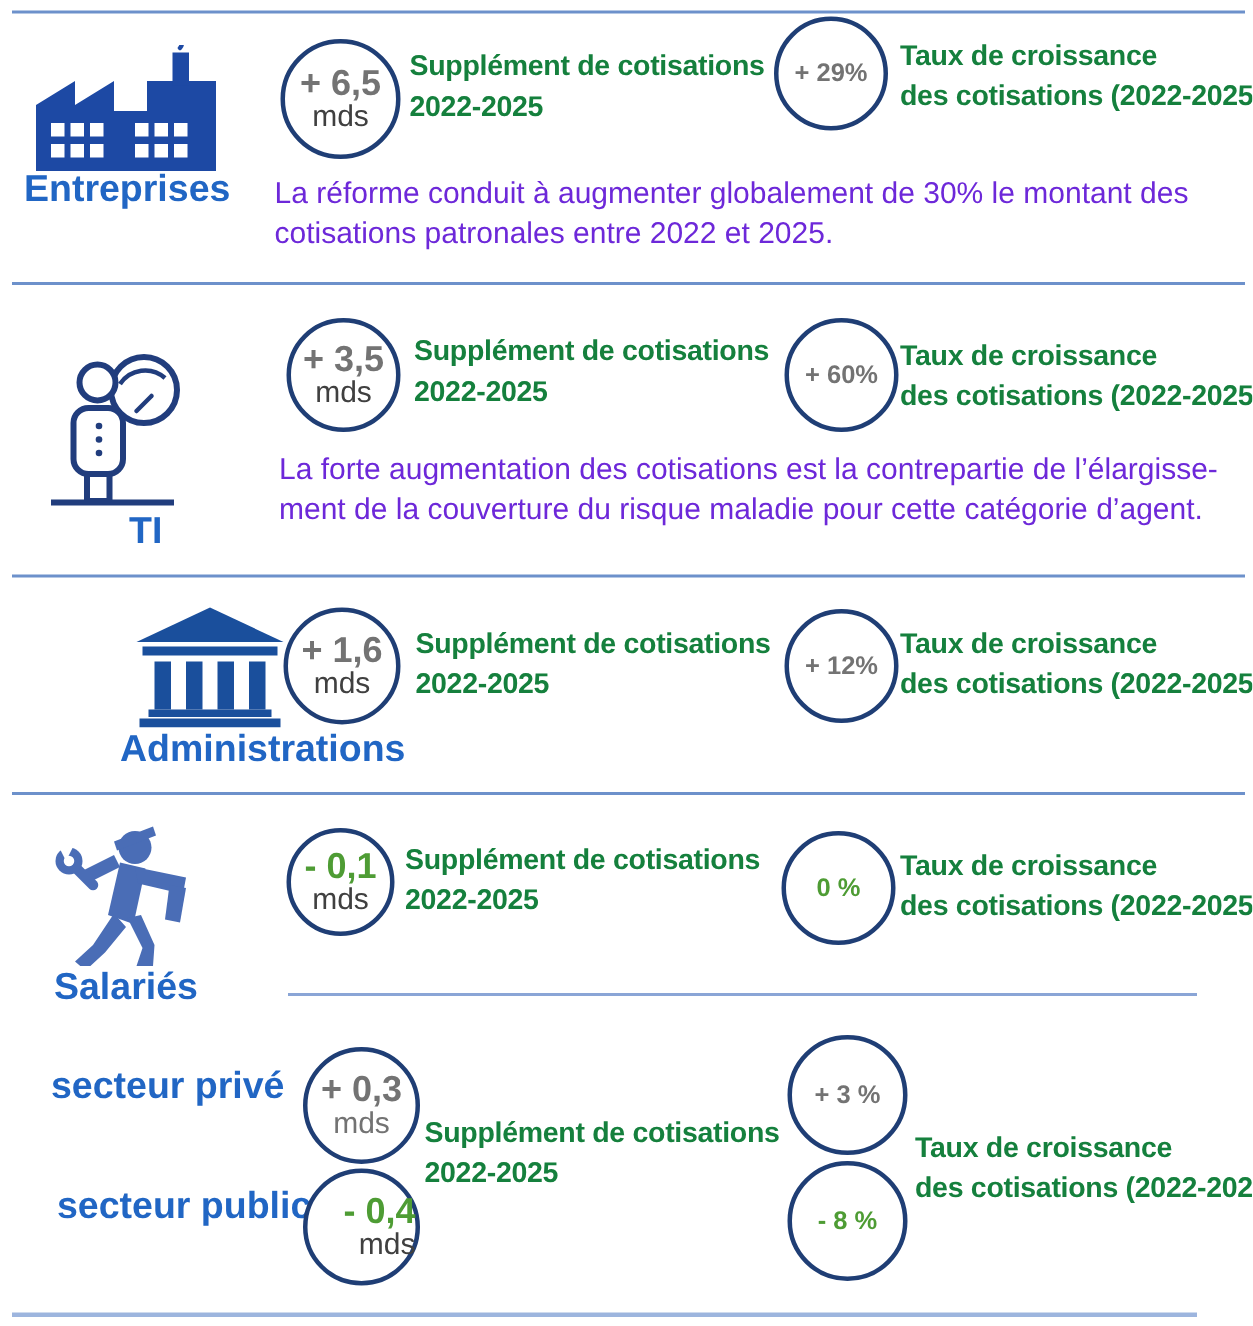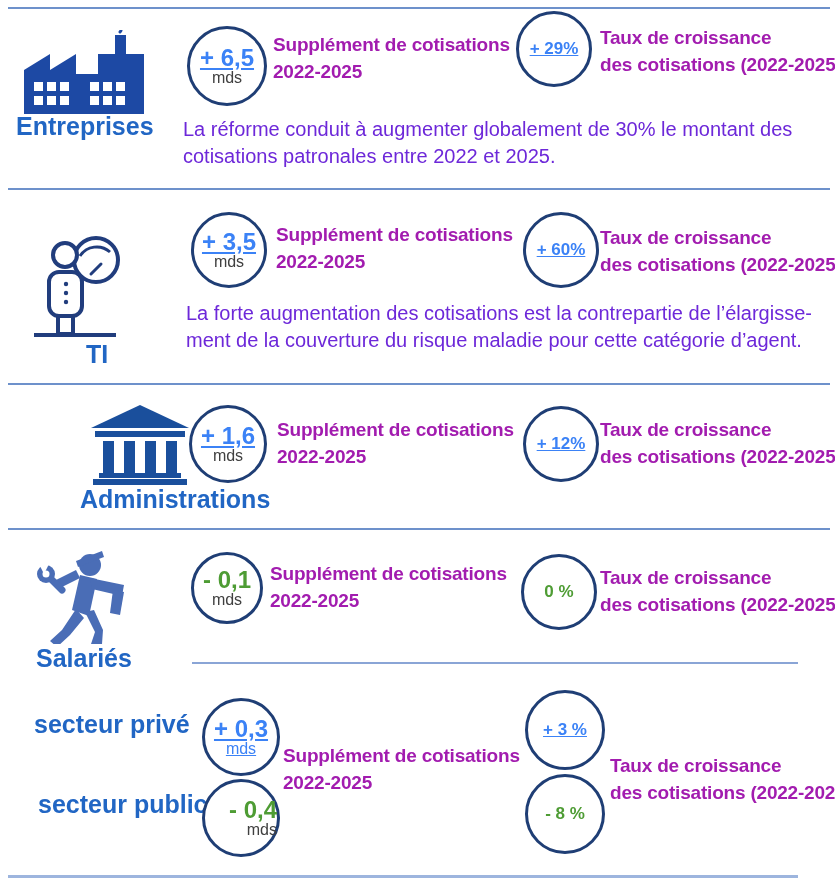--- a/index.html
+++ b/index.html
@@ -7,24 +7,24 @@
         font-family:"Liberation Sans",sans-serif;overflow:hidden;}
   .divider{position:absolute;background:#6d91cb;height:2px;left:8px;width:822px;}
   .divider.partial{left:192px;width:606px;background:#8aa5d6;}
   .divider.bottom{left:8px;width:790px;height:3px;background:#9db5de;}
   .cat-label{position:absolute;color:#2166c4;font-weight:bold;font-size:25px;white-space:nowrap;}
   .stat-circle{position:absolute;border:3px solid #1f3e75;border-radius:50%;background:#fff;
                display:flex;flex-direction:column;align-items:center;justify-content:center;
                box-sizing:border-box;line-height:1.05;}
   .val{font-weight:bold;font-size:24px;white-space:nowrap;}
   .val.pct{font-size:17px;}
-  .unit{font-size:16px;color:#404040;white-space:nowrap;}
-  .pos{color:#3b82f6;text-decoration:underline;}
+  .unit{font-size:20px;color:#404040;white-space:nowrap;}
+  .pos{color:#737373;}
   .neg{color:#4e9c34;}
-  .metric{position:absolute;font-size:19px;font-weight:bold;color:#a21caf;
+  .metric{position:absolute;font-size:19px;font-weight:bold;color:#15803d;
           line-height:27px;letter-spacing:-0.2px;white-space:nowrap;}
   .note{position:absolute;font-size:20px;color:#6d28d9;line-height:27px;white-space:nowrap;}
   svg{display:block;}
 </style>
 </head>
 <body>
 
 <div id="page">
 
   <div class="divider" style="top:7px;"></div>

